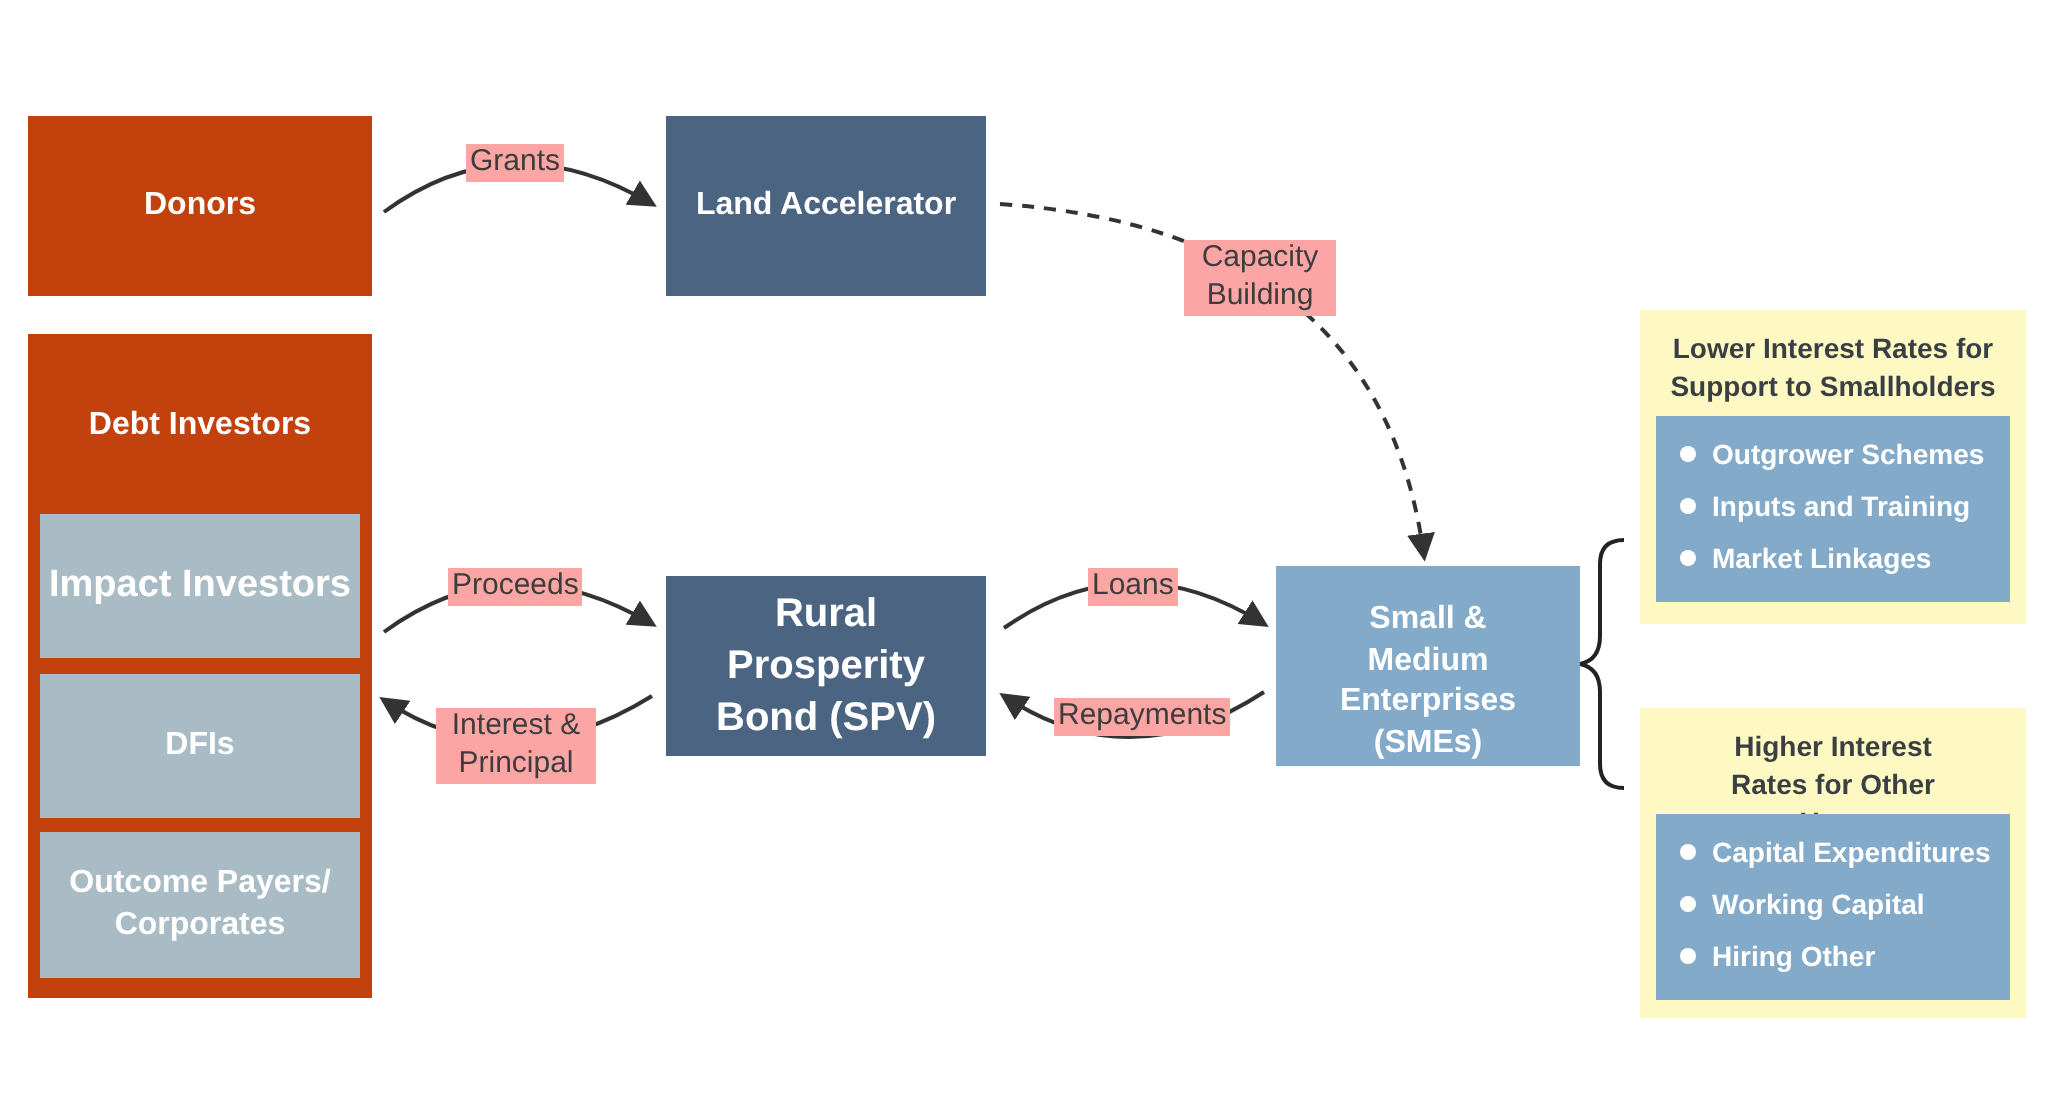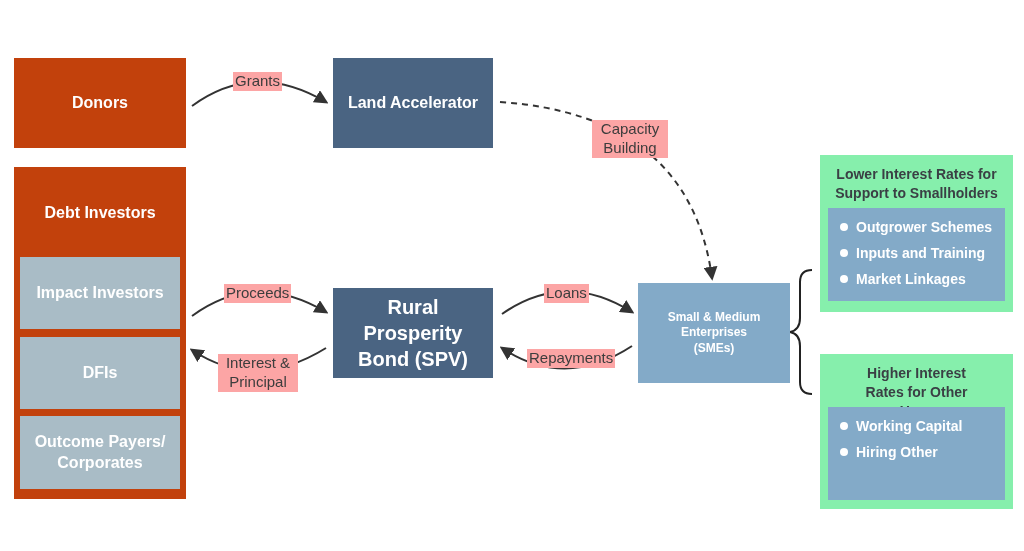--- a/index.html
+++ b/index.html
@@ -5,21 +5,21 @@
   html, body { margin:0; padding:0; background:#ffffff; }
   body { width:1024px; height:551px; position:relative; overflow:hidden;
          font-family:"Liberation Sans", "DejaVu Sans", sans-serif; }
   .box { position:absolute; display:flex; align-items:center; justify-content:center;
          text-align:center; color:#ffffff; font-weight:bold; box-sizing:border-box; line-height:1.3; }
   .mid { background:#c2410c; }
   .dark { background:#4a6482; }
   .light { background:#a9bcc6; }
   .sme { background:#83aac8; }
   .label { position:absolute; color:#3d3d3d; font-size:15px; text-align:center; line-height:1.25; background:#fca5a5; }
-  .panel { position:absolute; background:#86efac; box-sizing:border-box; }
+  .panel { position:absolute; background:#fef9c3; box-sizing:border-box; }
   .panel-title { position:absolute; left:0; right:0; top:10px; text-align:center;
                  font-weight:bold; color:#3a3f44; font-size:14px; line-height:1.35; }
   .panel-list { position:absolute; left:8px; right:8px; background:#83aac8; padding:6px 0 8px 0; box-sizing:border-box; }
   .li { color:#fff; font-weight:bold; font-size:14px; height:26px; display:flex; align-items:center; padding-left:12px; }
   .dot { width:8px; height:8px; border-radius:50%; background:#fff; display:inline-block; margin-right:8px; }
   svg.arrows { position:absolute; left:0; top:0; }
 </style>
 </head>
 <body>
 
@@ -41,34 +41,34 @@
 <div class="box mid" style="left:14px;top:58px;width:172px;height:90px;font-size:16px;">
   <span>Donors</span>
 </div>
 <div class="box dark" style="left:333px;top:58px;width:160px;height:90px;font-size:16px;">
   <span>Land Accelerator</span>
 </div>
 
 <div class="box mid" style="left:14px;top:167px;width:172px;height:332px;align-items:flex-start;">
   <span style="margin-top:36px;font-size:16px;">Debt Investors</span>
 </div>
-<div class="box light" style="left:20px;top:257px;width:160px;height:72px;font-size:16px;">
+<div class="box light" style="left:20px;top:257px;width:160px;height:72px;font-size:19px;">
   <span>Impact Investors</span>
 </div>
 <div class="box light" style="left:20px;top:337px;width:160px;height:72px;font-size:16px;">
   <span>DFIs</span>
 </div>
 <div class="box light" style="left:20px;top:416px;width:160px;height:73px;font-size:16px;padding:0 6px;">
   <span>Outcome Payers/ Corporates</span>
 </div>
 
 <div class="box dark" style="left:333px;top:288px;width:160px;height:90px;font-size:20px;padding:0 16px;">
   <span>Rural Prosperity Bond (SPV)</span>
 </div>
-<div class="box sme" style="left:638px;top:283px;width:152px;height:100px;font-size:12px;padding:0 21px;">
+<div class="box sme" style="left:638px;top:283px;width:152px;height:100px;font-size:16px;padding:0 21px;align-items:flex-end;">
   <span>Small &amp; Medium Enterprises (SMEs)</span>
 </div>
 
 <div class="label" style="left:233px;top:72px;padding:0 2px;">Grants</div>
 <div class="label" style="left:592px;top:120px;width:76px;">Capacity Building</div>
 <div class="label" style="left:224px;top:284px;padding:0 2px;">Proceeds</div>
 <div class="label" style="left:218px;top:354px;width:80px;">Interest &amp; Principal</div>
 <div class="label" style="left:544px;top:284px;padding:0 2px;">Loans</div>
 <div class="label" style="left:527px;top:349px;padding:0 2px;">Repayments</div>
 
@@ -88,20 +88,24 @@
         <span>Market Linkages</span>
       </div>
   </div>
 </div>
 
 <div class="panel" style="left:820px;top:354px;width:193px;height:155px;">
   <div class="panel-title" style="padding:0 34px;">Higher Interest Rates for Other Uses</div>
   <div class="panel-list" style="top:53px;height:93px;">
     <div class="li">
         <span class="dot"></span>
+        <span>Capital Expenditures</span>
+      </div>
+    <div class="li">
+        <span class="dot"></span>
         <span>Working Capital</span>
       </div>
     <div class="li">
         <span class="dot"></span>
         <span>Hiring Other</span>
       </div>
   </div>
 </div>
 
 </body></html>

